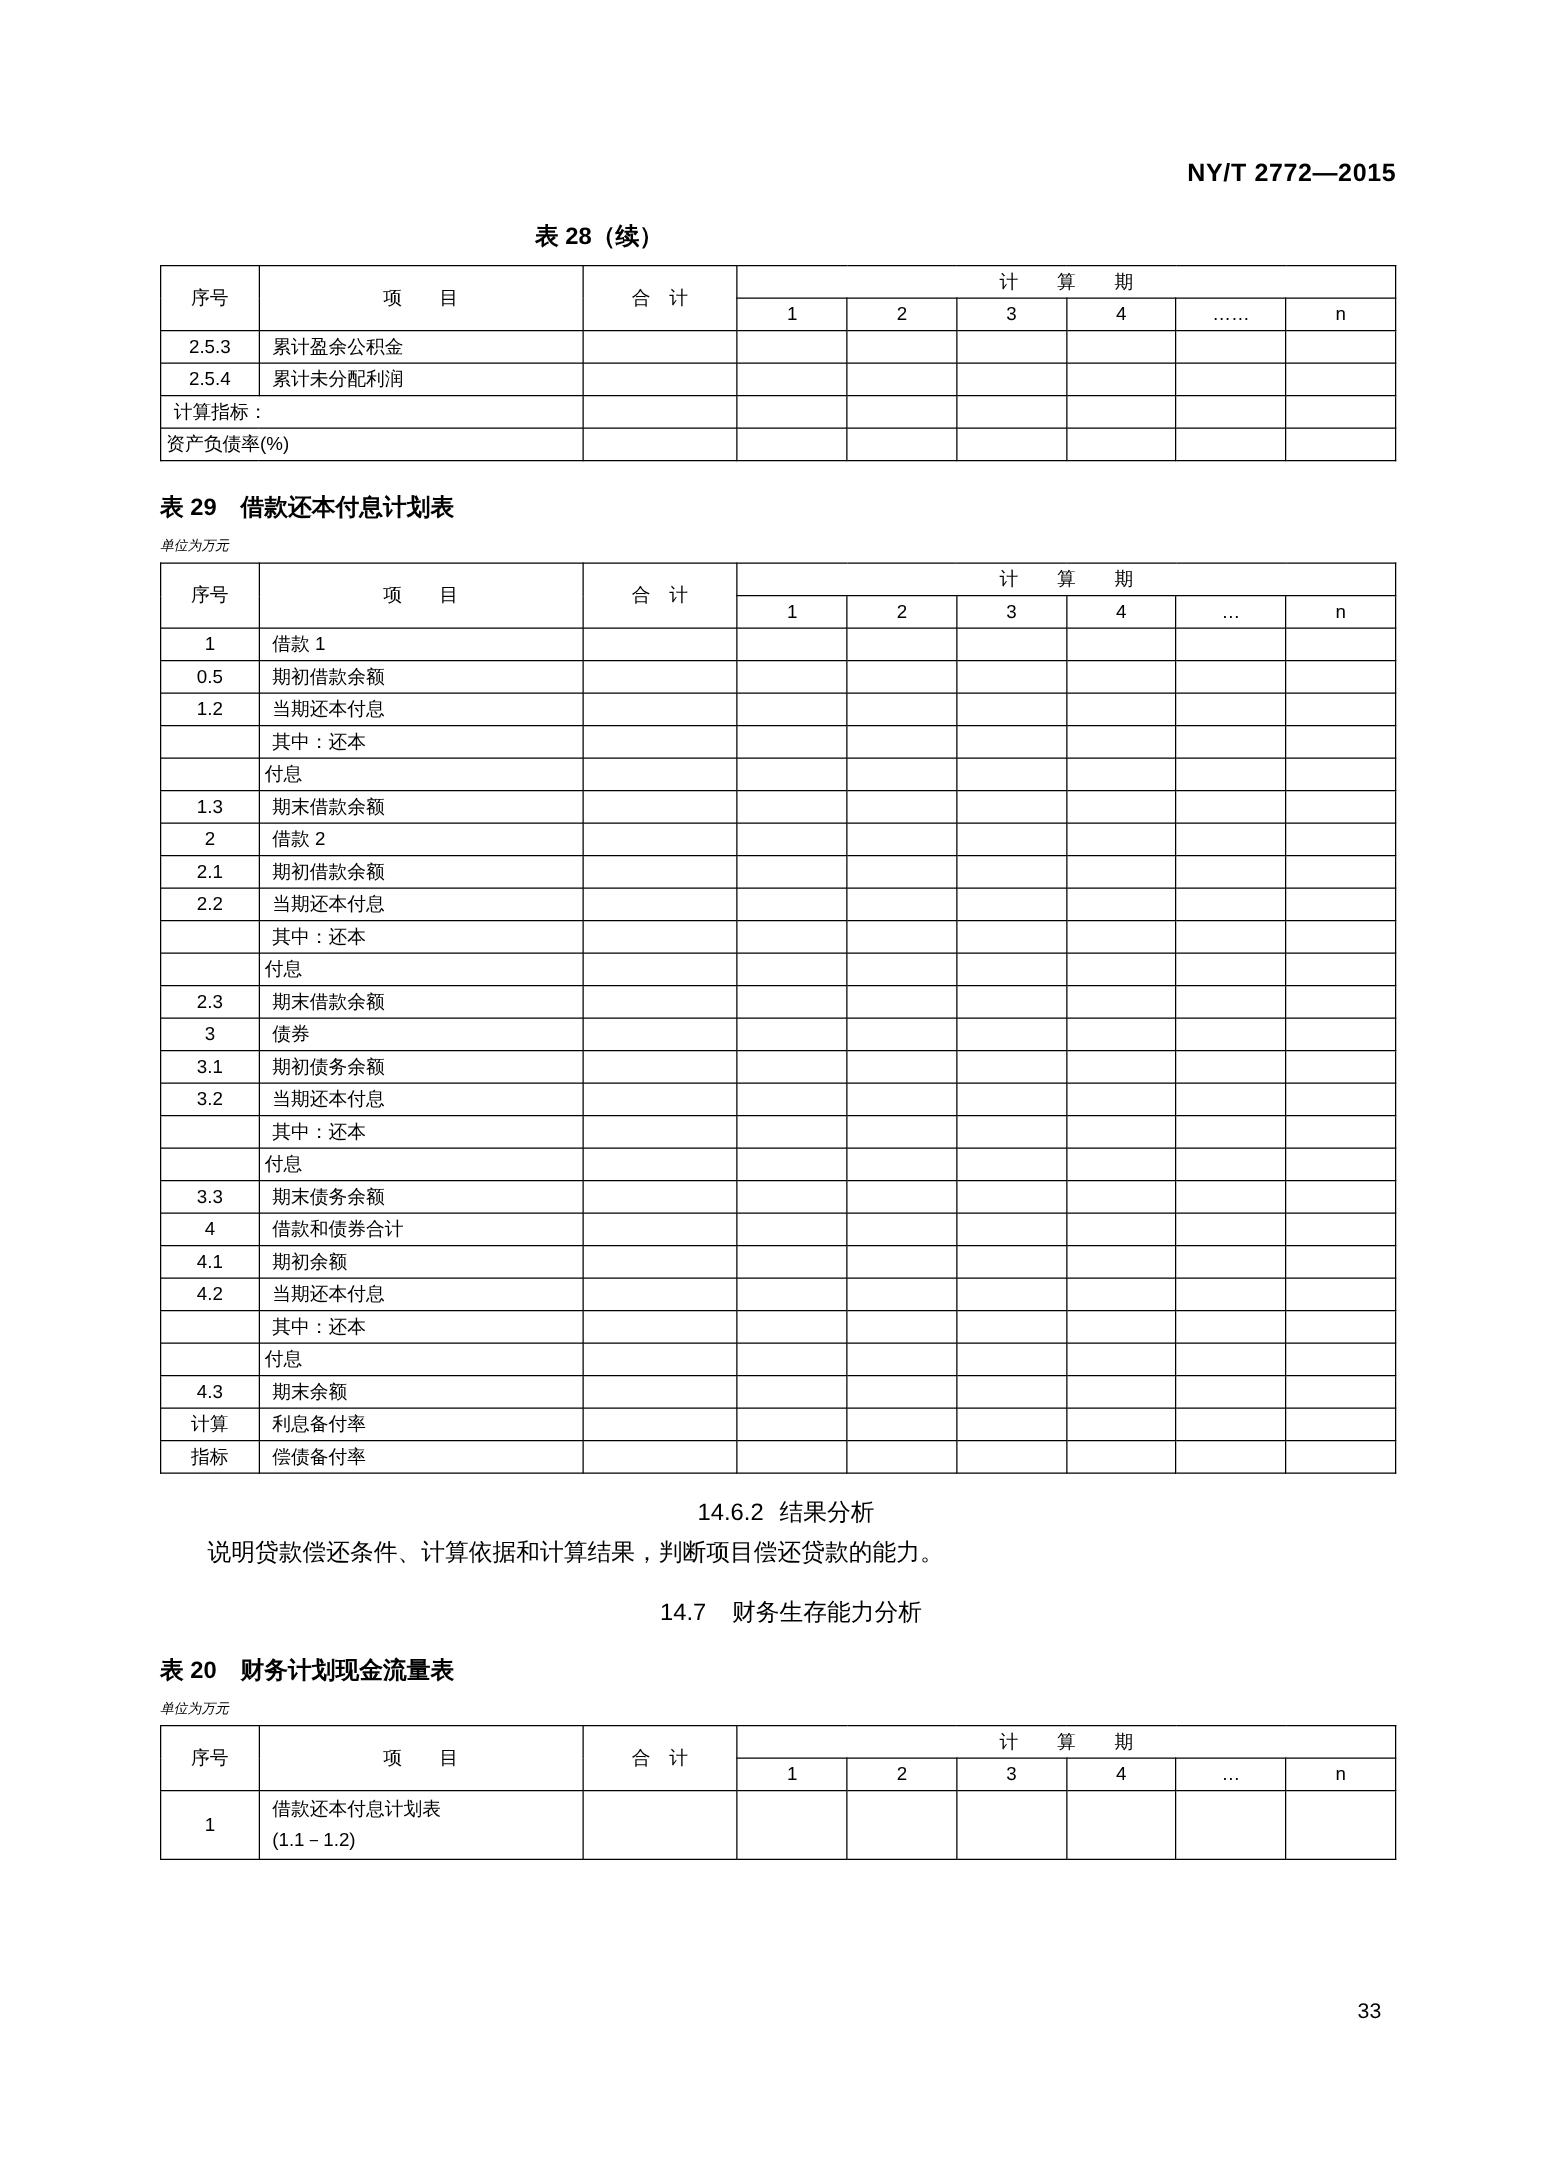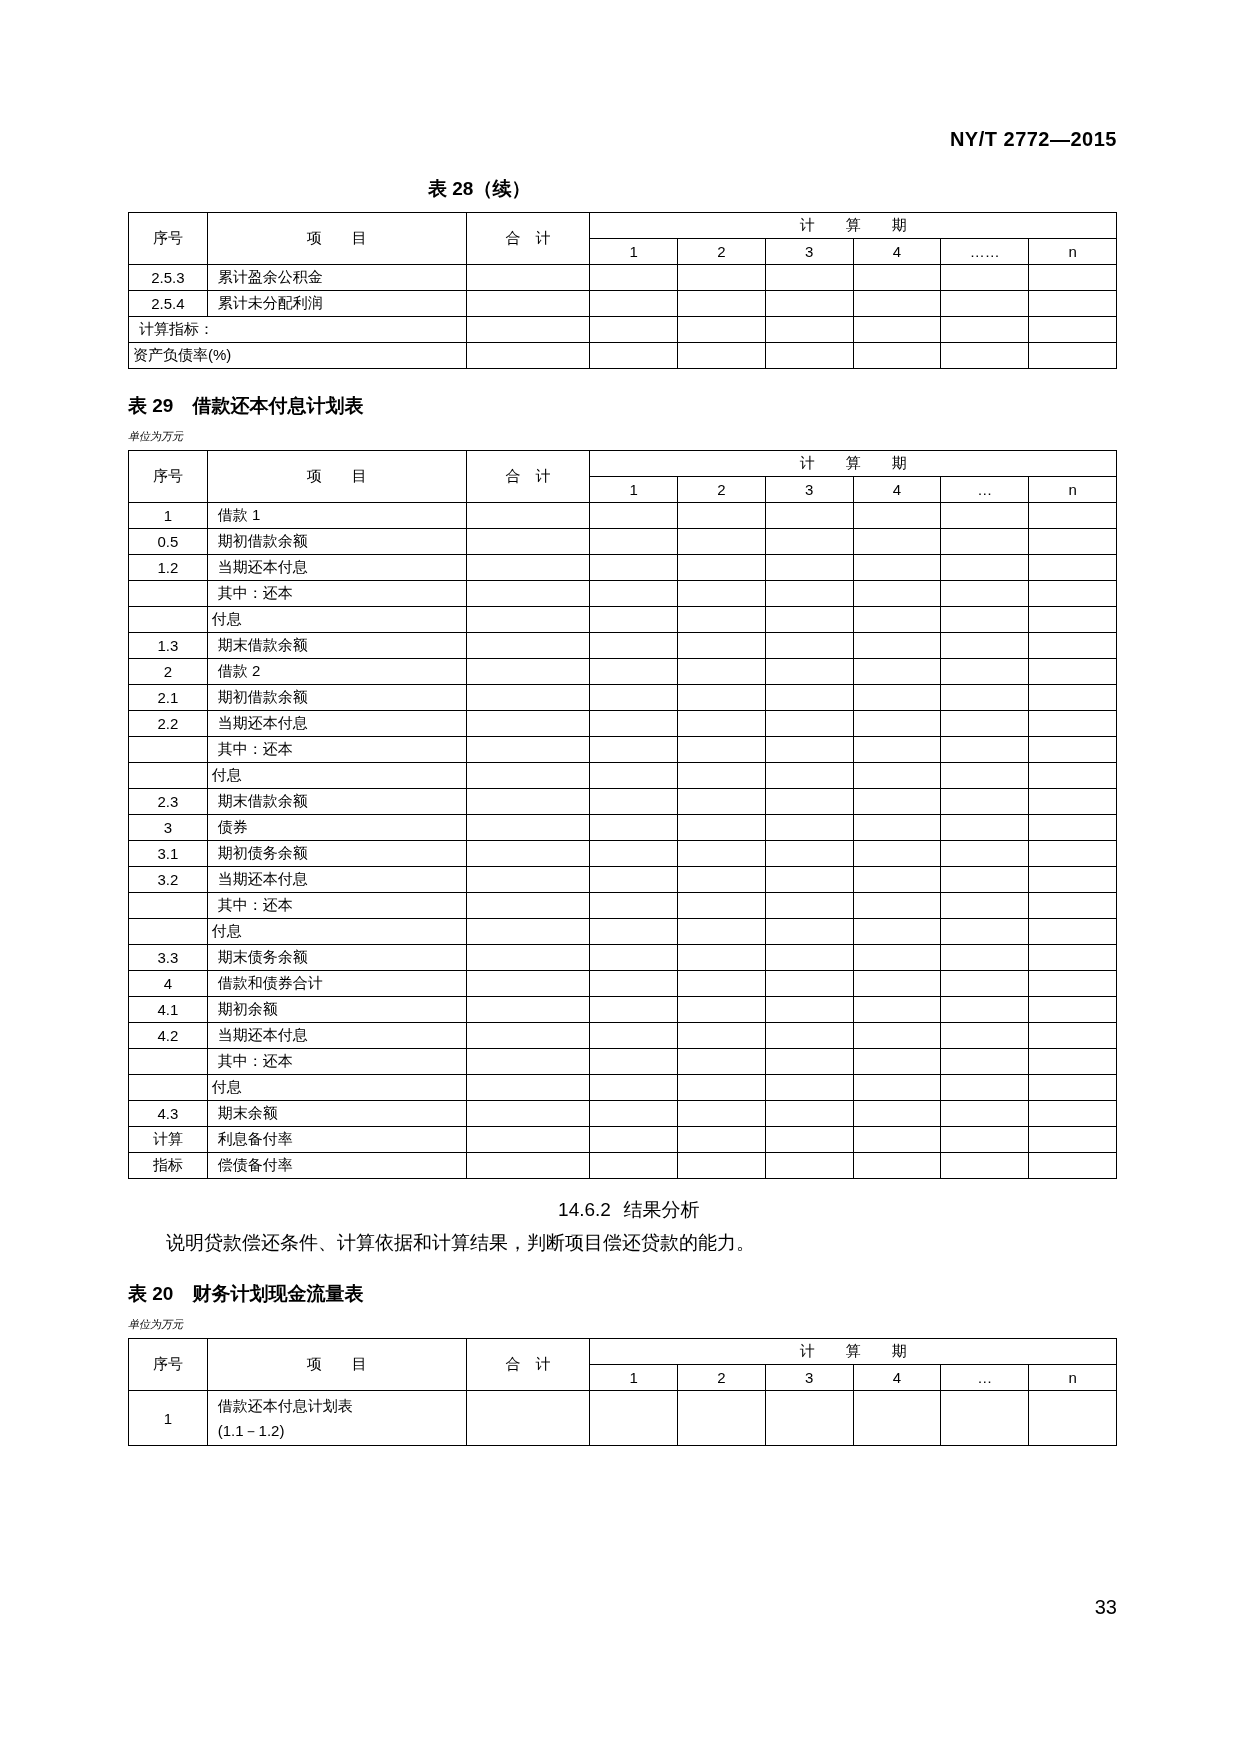--- a/index.html
+++ b/index.html
@@ -97,23 +97,23 @@
   .para {
     font-size: 19px;
     font-family: "Liberation Sans", sans-serif;
     line-height: 32px;
     margin: 2px 0 6px 0;
     text-align: justify;
     text-indent: 38px;
   }
   .pageno {
     position: absolute;
-    right: 128px;
+    right: 140px;
     bottom: 120px;
-    font-size: 20px;
+    font-size: 17px;
     font-family: "Liberation Sans", sans-serif;
   }
   .spacer-20 { height: 24px; }
   .spacer-14 { height: 16px; }
 </style>
 </head>
 <body>
 
 <div class="page">
 
@@ -517,20 +517,23 @@
             <td></td>
           </tr>
         </tbody>
     </table>
 
     <div class="sec-h">
       <span class="num">14.6.2</span><span>结果分析</span>
     </div>
     <div class="para">说明贷款偿还条件、计算依据和计算结果，判断项目偿还贷款的能力。</div>
 
+    <div class="sec-h">
+      <span class="num">14.7</span><span>财务生存能力分析</span>
+    </div>
 
     <div class="spacer-14"></div>
 
     <div class="tbl-caption">表 20　财务计划现金流量表</div>
     <div class="unit-line">单位为万元</div>
 
     <table class="doc outer-thick">
       <colgroup>
         <col style="width:70px">
         <col style="width:230px">

